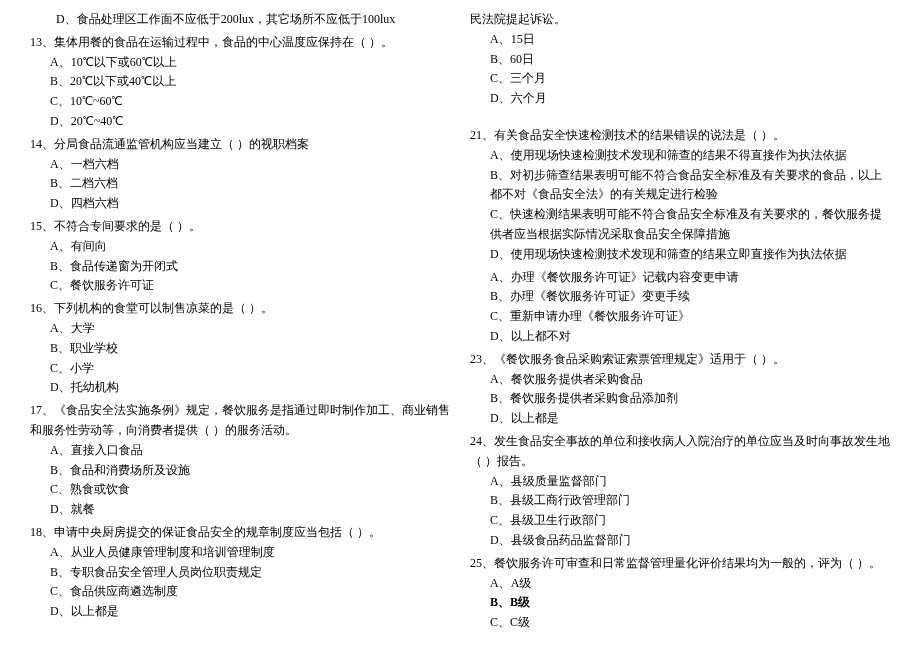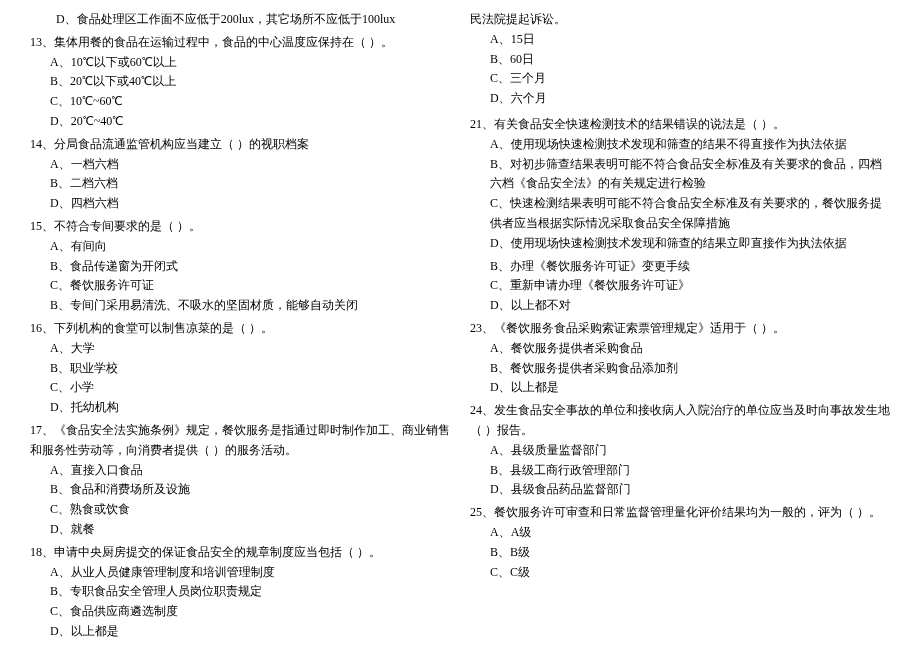--- a/index.html
+++ b/index.html
@@ -46,21 +46,20 @@
         <span style="display: block;">14、分局食品流通监管机构应当建立（    ）的视职档案</span>
         <span style="display: block; padding-left: 20px;">A、一档六档</span>
         <span style="display: block; padding-left: 20px;">B、二档六档</span>
         <span style="display: block; padding-left: 20px;">D、四档六档</span>
       </div>
       <div style="margin-bottom: 3px;">
         <span style="display: block;">15、不符合专间要求的是（    ）。</span>
         <span style="display: block; padding-left: 20px;">A、有间向</span>
         <span style="display: block; padding-left: 20px;">B、食品传递窗为开闭式</span>
         <span style="display: block; padding-left: 20px;">C、餐饮服务许可证</span>
-        <span style="display: block; padding-left: 20px;">B、专间门采用易清洗、不吸水的坚固材质，能够自动关闭</span>
       </div>
       <div style="margin-bottom: 3px;">
         <span style="display: block;">16、下列机构的食堂可以制售凉菜的是（    ）。</span>
         <span style="display: block; padding-left: 20px;">A、大学</span>
         <span style="display: block; padding-left: 20px;">B、职业学校</span>
         <span style="display: block; padding-left: 20px;">C、小学</span>
         <span style="display: block; padding-left: 20px;">D、托幼机构</span>
       </div>
       <div style="margin-bottom: 3px;">
         <span style="display: block;">17、《食品安全法实施条例》规定，餐饮服务是指通过即时制作加工、商业销售和服务性劳动等，向消费者提供（    ）的服务活动。</span>
@@ -71,51 +70,53 @@
       </div>
       <div style="margin-bottom: 3px;">
         <span style="display: block;">18、申请中央厨房提交的保证食品安全的规章制度应当包括（    ）。</span>
         <span style="display: block; padding-left: 20px;">A、从业人员健康管理制度和培训管理制度</span>
         <span style="display: block; padding-left: 20px;">B、专职食品安全管理人员岗位职责规定</span>
         <span style="display: block; padding-left: 20px;">C、食品供应商遴选制度</span>
         <span style="display: block; padding-left: 20px;">D、以上都是</span>
       </div>
     </div>
   <div class="col" id="right-col">
-      <div style="margin-bottom: 6px;">
+      <div style="margin-bottom: 17px;">
         <span style="display: block;">民法院提起诉讼。</span>
         <span style="display: block; padding-left: 20px;">A、15日</span>
         <span style="display: block; padding-left: 20px;">B、60日</span>
         <span style="display: block; padding-left: 20px;">C、三个月</span>
         <span style="display: block; padding-left: 20px;">D、六个月</span>
       </div>
       <div style="margin-bottom: 3px;">
         <span style="display: block;">21、有关食品安全快速检测技术的结果错误的说法是（    ）。</span>
         <span style="display: block; padding-left: 20px;">A、使用现场快速检测技术发现和筛查的结果不得直接作为执法依据</span>
-        <span style="display: block; padding-left: 20px;">B、对初步筛查结果表明可能不符合食品安全标准及有关要求的食品，四档六档《食品安全法》的有关规定进行检验</span>
+        <span style="display: block; padding-left: 20px;">B、对初步筛查结果表明可能不符合食品安全标准及有关要求的食品，以上都不对《食品安全法》的有关规定进行检验</span>
         <span style="display: block; padding-left: 20px;">C、快速检测结果表明可能不符合食品安全标准及有关要求的，餐饮服务提供者应当根据实际情况采取食品安全保障措施</span>
         <span style="display: block; padding-left: 20px;">D、使用现场快速检测技术发现和筛查的结果立即直接作为执法依据</span>
       </div>
       <div style="margin-bottom: 3px;">
+        <span style="display: block; padding-left: 20px;">A、办理《餐饮服务许可证》记载内容变更申请</span>
         <span style="display: block; padding-left: 20px;">B、办理《餐饮服务许可证》变更手续</span>
         <span style="display: block; padding-left: 20px;">C、重新申请办理《餐饮服务许可证》</span>
         <span style="display: block; padding-left: 20px;">D、以上都不对</span>
       </div>
       <div style="margin-bottom: 3px;">
         <span style="display: block;">23、《餐饮服务食品采购索证索票管理规定》适用于（    ）。</span>
         <span style="display: block; padding-left: 20px;">A、餐饮服务提供者采购食品</span>
         <span style="display: block; padding-left: 20px;">B、餐饮服务提供者采购食品添加剂</span>
         <span style="display: block; padding-left: 20px;">D、以上都是</span>
       </div>
       <div style="margin-bottom: 3px;">
         <span style="display: block;">24、发生食品安全事故的单位和接收病人入院治疗的单位应当及时向事故发生地（    ）报告。</span>
         <span style="display: block; padding-left: 20px;">A、县级质量监督部门</span>
         <span style="display: block; padding-left: 20px;">B、县级工商行政管理部门</span>
+        <span style="display: block; padding-left: 20px;">C、县级卫生行政部门</span>
         <span style="display: block; padding-left: 20px;">D、县级食品药品监督部门</span>
       </div>
       <div style="margin-bottom: 3px;">
         <span style="display: block;">25、餐饮服务许可审查和日常监督管理量化评价结果均为一般的，评为（    ）。</span>
         <span style="display: block; padding-left: 20px;">A、A级</span>
-        <span style="display: block; padding-left: 20px;">B、B级</span>
+        <span style="display: block; padding-left: 20px; font-weight: bold;">B、B级</span>
         <span style="display: block; padding-left: 20px;">C、C级</span>
       </div>
     </div>
 </div>
 
 </body></html>

